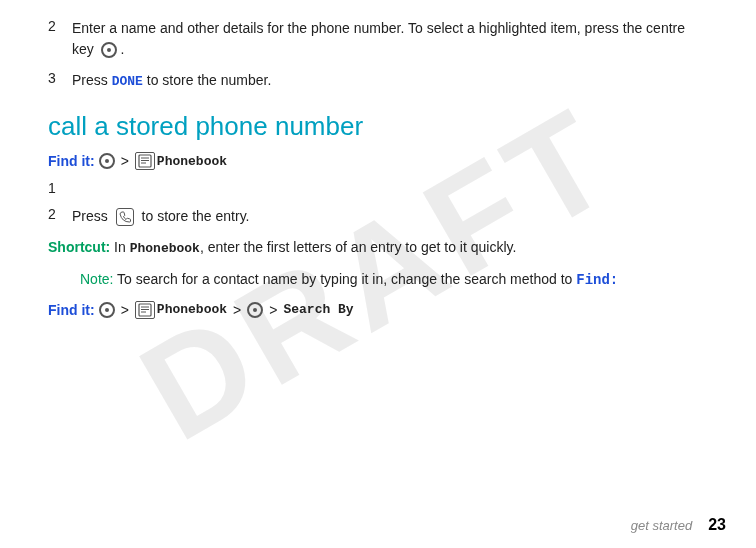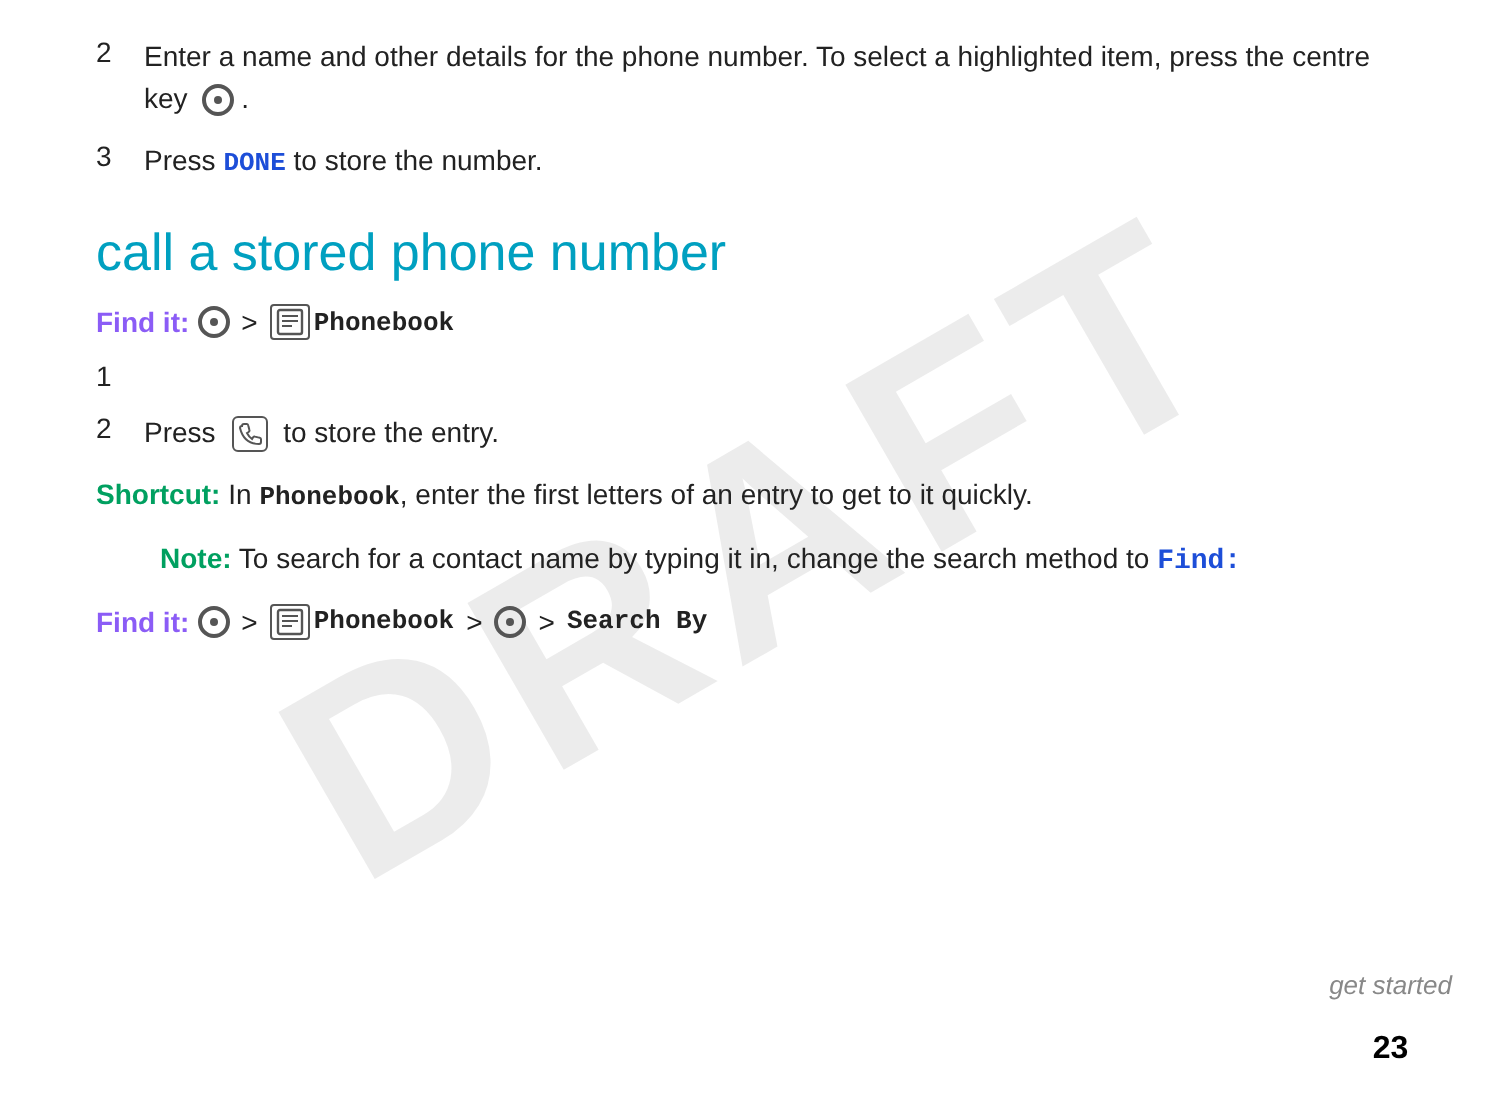--- a/index.html
+++ b/index.html
@@ -73,21 +73,21 @@
     .find-it-line {
       display: flex;
       align-items: center;
       gap: 4px;
       margin-bottom: 10px;
       flex-wrap: wrap;
     }
 
     .find-it-label {
       font-size: 14px;
-      color: #8b5cf6;
+      color: #1d4ed8;
       font-weight: bold;
     }
 
     .phonebook-icon {
       display: inline-flex;
       align-items: center;
       justify-content: center;
       width: 20px;
       height: 18px;
       border: 1.5px solid #555;
@@ -119,21 +119,21 @@
 
     .note-line {
       font-size: 14px;
       color: #222;
       margin-bottom: 10px;
       line-height: 1.5;
     }
 
     .note-bold {
       color: #00a060;
-      font-weight: bold;
+      font-weight: normal;
       padding-left: 32px;
     }
 
     .find-label-bold {
       font-family: 'Courier New', monospace;
       font-weight: bold;
       color: #1d4ed8;
     }
 
     .done-label {
@@ -144,21 +144,20 @@
     }
 
     
     .page-footer {
       position: absolute;
       bottom: 14px;
       right: 30px;
       display: flex;
       align-items: center;
       gap: 16px;
-      flex-direction: column;
     }
 
     .get-started-label {
       font-size: 13px;
       color: #888;
       font-style: italic;
     }
 
     .page-number {
       font-size: 16px;

